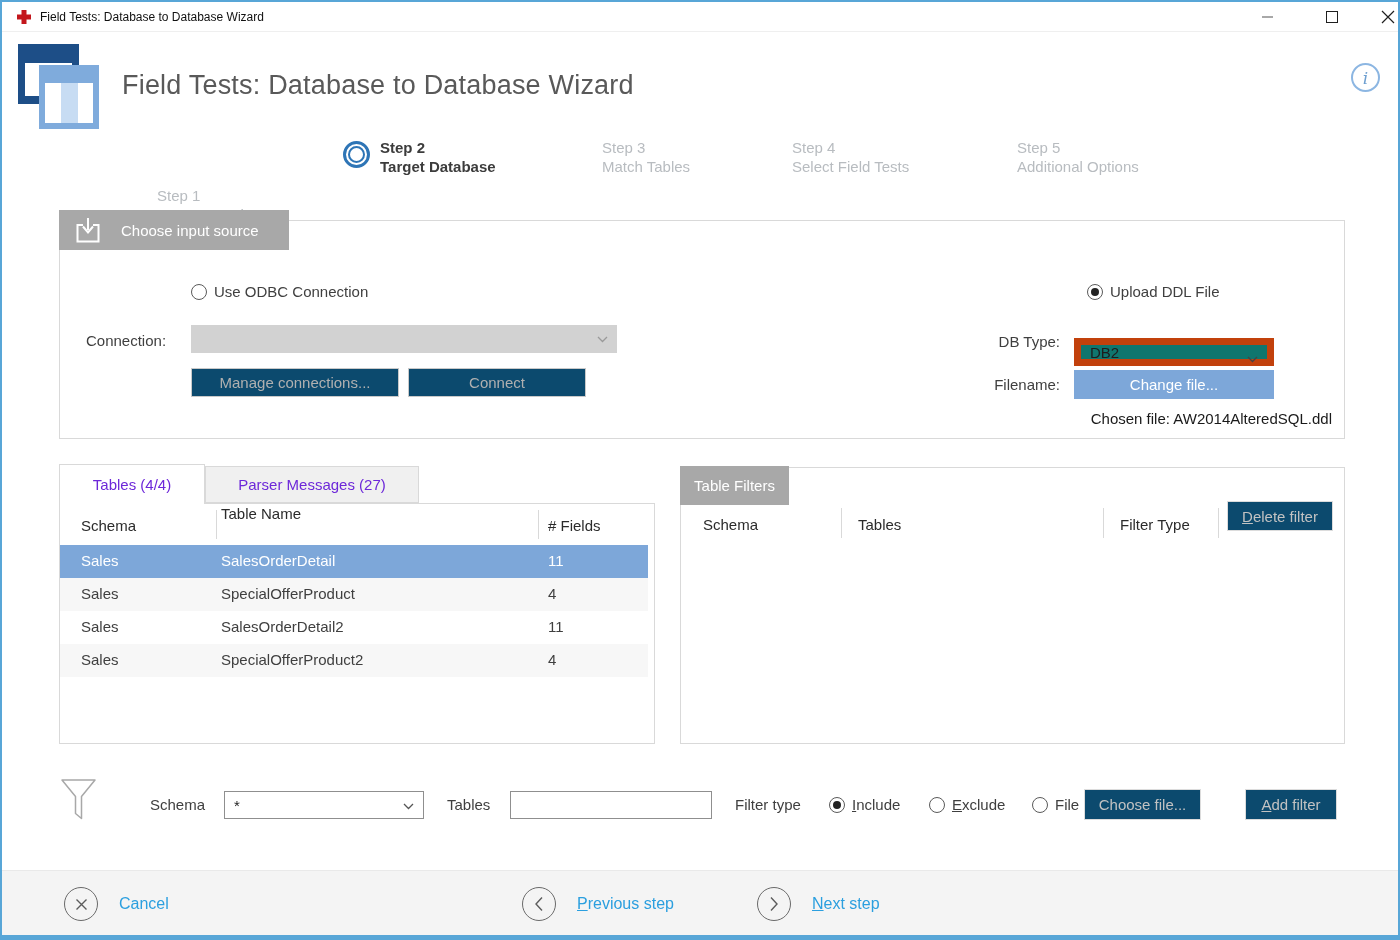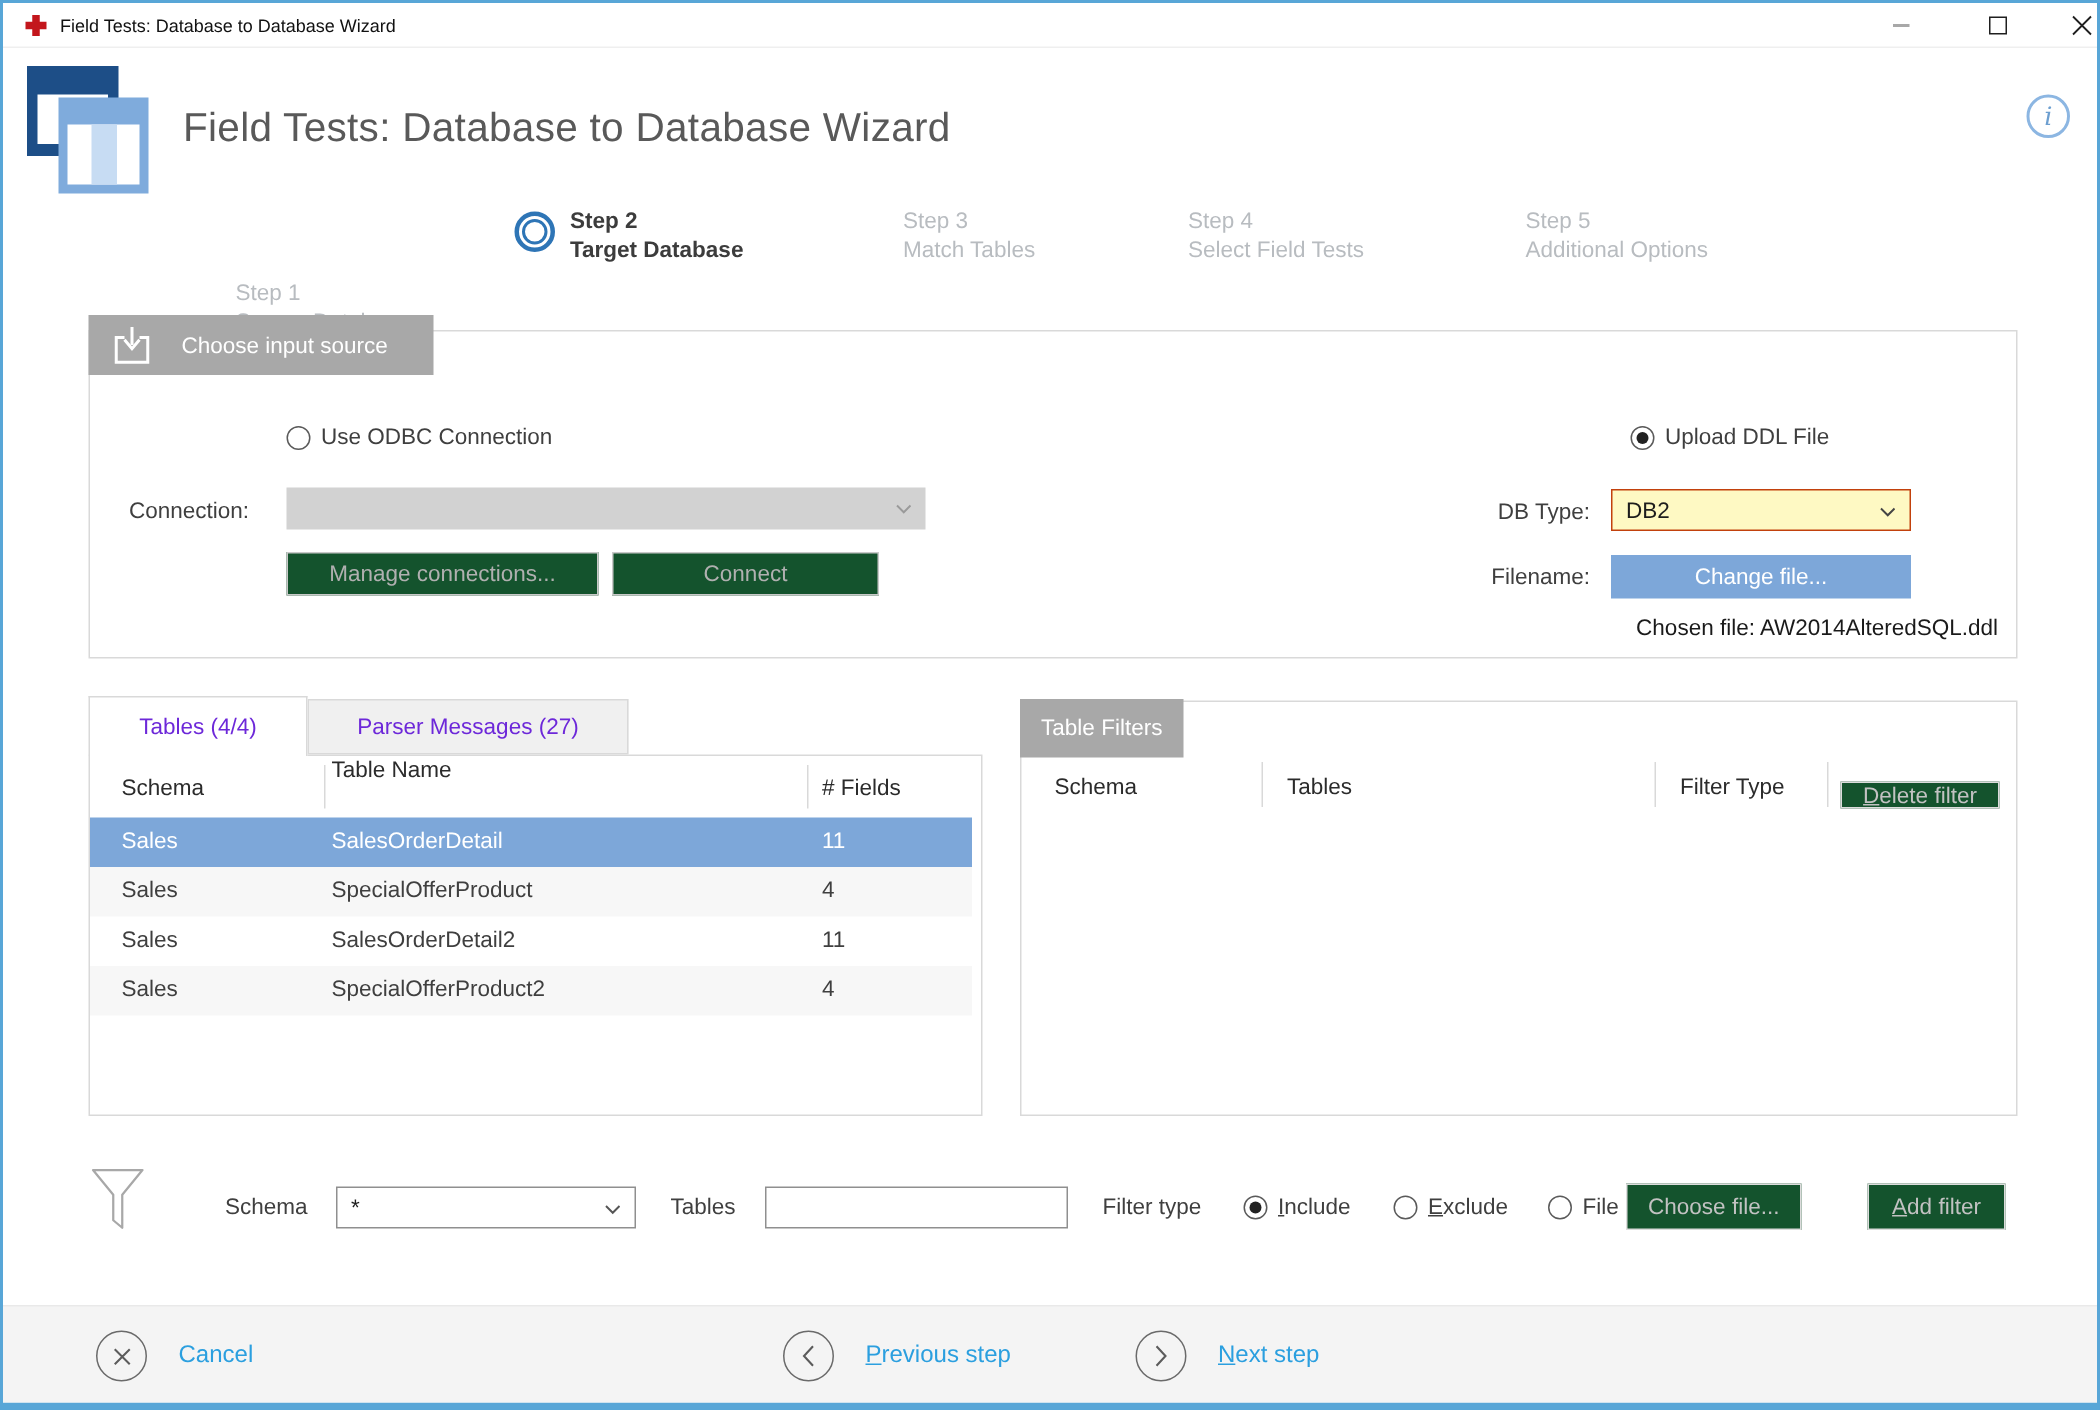--- a/index.html
+++ b/index.html
@@ -39,23 +39,23 @@
   .tab-input-source { left:57px; top:208px; width:230px; height:40px; padding-left:14px; gap:18px; }
   .tab-table-filters { left:678px; top:464px; width:109px; height:39px; justify-content:center; }
   
   .radio { width:16px; height:16px; border:1px solid #5a5a5a; border-radius:50%; background:#fff; display:inline-block; position:relative; flex:none; }
   .radio.checked::after { content:""; position:absolute; inset:3px; border-radius:50%; background:#222; }
   .radio-row { position:absolute; display:flex; align-items:center; gap:7px; font-size:15px; color:#3f3f3f; }
   .lbl { position:absolute; font-size:15px; color:#3f3f3f; white-space:nowrap; }
   .combo { position:absolute; height:28px; font-size:15px; color:#1d1d1d; display:flex; align-items:center; padding:0 26px 0 9px; }
   .combo .chev { position:absolute; right:9px; top:11px; }
   .combo-disabled { background:#d2d2d2; color:#9a9a9a; }
-  .combo-enabled { background:#fef9c3; border:1px solid #c2410c; }
+  .combo-enabled { background:#0f766e; border:7px solid #c2410c;margin-top:12px; }
   .combo-white { background:#fff; border:1px solid #8f8f8f; }
-  .btn { position:absolute; font-size:15px; display:flex; align-items:center; justify-content:center; background:#14532d; }
+  .btn { position:absolute; font-size:15px; display:flex; align-items:center; justify-content:center; background:#0c4a6e; }
   .btn-disabled { border:1px solid #c9c9c9; color:#b0b0b0; }
   .btn-ghost { border:1px solid #dcdcdc; color:#c2c2c2; }
   .btn-primary { background:#7da7d9; color:#fff; border:none; }
   .text-input { position:absolute; height:28px; border:1px solid #8f8f8f; background:#fff; font-size:15px; padding:0 8px;
                 font-family:"Liberation Sans", sans-serif; }
   
   .doc-tab { position:absolute; font-size:15px; color:#6d28d9; display:flex; align-items:center; justify-content:center; }
   .doc-tab.active { left:57px; top:462px; width:146px; height:40px; background:#fff; border:1px solid #d9d9d9; border-bottom:none; z-index:3; }
   .doc-tab.inactive { left:203px; top:464px; width:214px; height:37px; background:#f0f0f0; border:1px solid #d9d9d9; z-index:2; }
   .panel { position:absolute; border:1px solid #d9d9d9; background:#fff; }
@@ -212,21 +212,21 @@
     </div>
   </div>
 
   <div class="panel panel-right">
     <div class="col-head" style="left:22px; top:48px;">Schema</div>
     <div class="col-head" style="left:177px; top:48px;">Tables</div>
     <div class="col-head" style="left:439px; top:48px;">Filter Type</div>
     <div class="v-sep" style="left:160px; top:40px; height:30px;"></div>
     <div class="v-sep" style="left:422px; top:40px; height:30px;"></div>
     <div class="v-sep" style="left:537px; top:40px; height:30px;"></div>
-    <div class="btn btn-ghost" style="left:546px; top:33px; width:106px; height:18px;margin-top:20px;">
+    <div class="btn btn-ghost" style="left:546px; top:33px; width:106px; height:30px;">
       <span class="mnemonic">Delete filter</span>
     </div>
   </div>
   <div class="gray-tab tab-table-filters">Table Filters</div>
 
   <svg class="funnel" width="37" height="47" viewBox="0 0 37 47">
     <path d="M2 2 H35 L21.5 18.5 V40.5 L15.5 35.5 V18.5 Z" fill="none" stroke="#a8a8a8" stroke-width="1.5" stroke-linejoin="round"></path>
   </svg>
   <div class="lbl" style="left:148px; top:794px;">Schema</div>
   <div class="combo combo-white" style="left:222px; top:789px; width:200px;">

